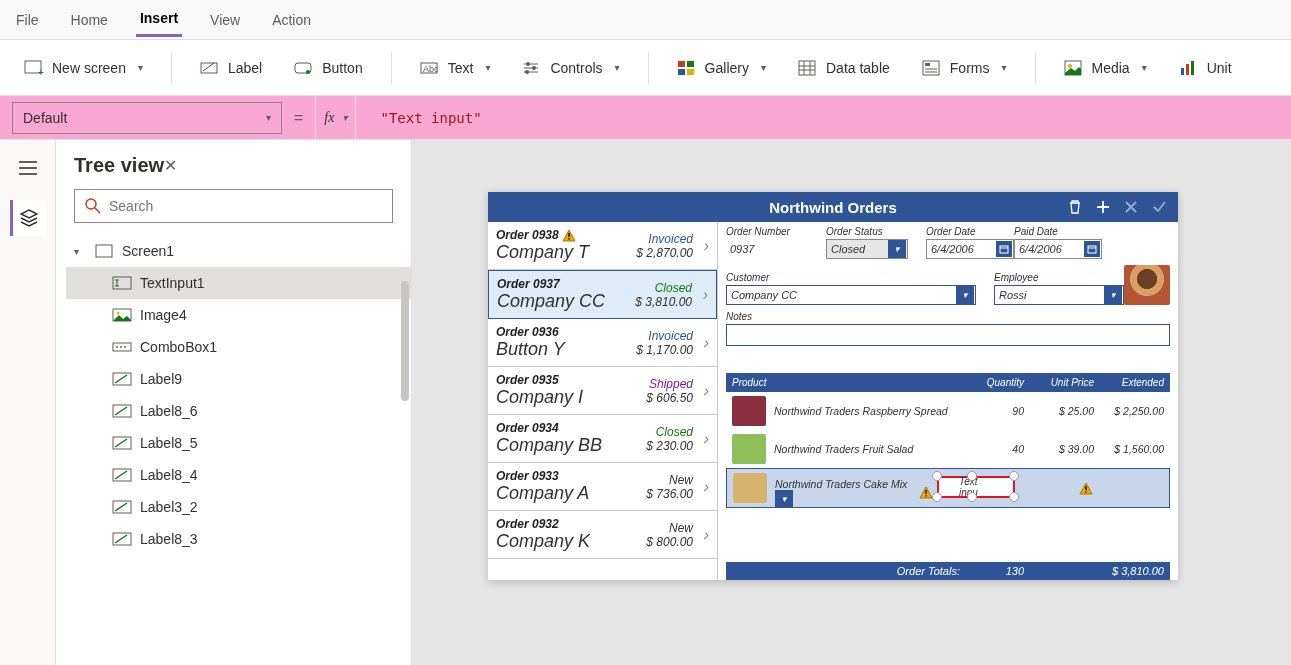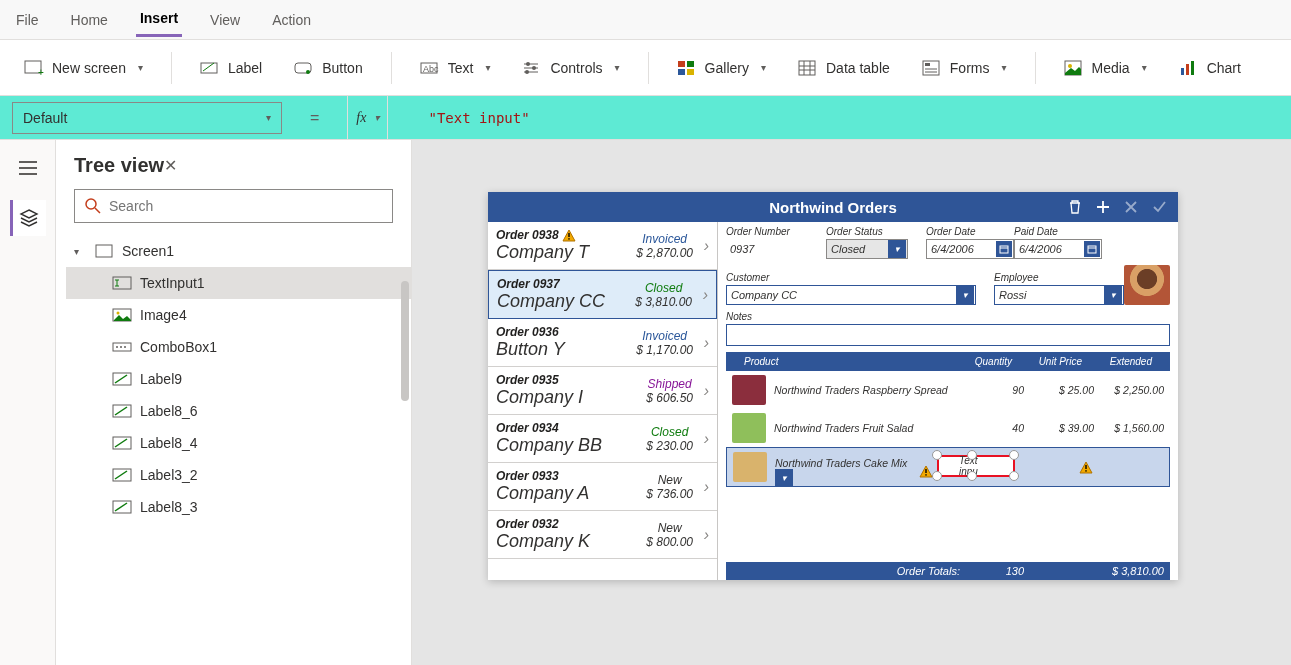--- a/index.html
+++ b/index.html
@@ -11,21 +11,21 @@
   .menubar .menu-item.active { color: #000; font-weight: 600; border-bottom: 3px solid #8764b8; }
 
   
   .ribbon { display: flex; align-items: center; height: 56px; padding: 0 12px; background: #fff; border-bottom: 1px solid #e1dfdd; gap: 8px; overflow: hidden; }
   .ribbon .ribbon-btn { display: flex; align-items: center; gap: 8px; padding: 6px 12px; cursor: pointer; color: #323130; }
   .ribbon .ribbon-btn .icon { width: 20px; height: 18px; display: flex; align-items: center; justify-content: center; }
   .ribbon .sep { width: 1px; height: 32px; background: #e1dfdd; margin: 0 8px; }
   .chev { margin-left: 4px; font-size: 10px; color: #605e5c; }
 
   
-  .formula-bar { display: flex; align-items: center; height: 44px; padding: 0 12px; border-bottom: 1px solid #e1dfdd; gap: 28px; background: #5eead4; }
+  .formula-bar { display: flex; align-items: center; height: 44px; padding: 0 12px; border-bottom: 1px solid #e1dfdd; gap: 12px; background: #f9a8d4; }
   .prop-dd { width: 270px; height: 32px; border: 1px solid #8a8886; display: flex; align-items: center; padding: 0 10px; justify-content: space-between; cursor: pointer; }
   .eq { font-size: 16px; color: #605e5c; }
   .fx { display: flex; align-items: center; gap: 4px; font-style: italic; font-family: Georgia, serif; padding: 4px 8px; cursor: pointer; border-left: 1px solid #e1dfdd; border-right: 1px solid #e1dfdd; height:100%;}
   .formula { font-family: Consolas, monospace; color: #a31515; padding-left: 12px; }
 
   
   .main { display: flex; height: calc(665px - 40px - 56px - 44px); }
 
   
   .leftrail { width: 56px; background: #faf9f8; border-right: 1px solid #e1dfdd; display: flex; flex-direction: column; align-items: center; padding-top: 10px; gap: 14px; }
@@ -59,21 +59,21 @@
 
   .app-body { flex: 1; display: flex; overflow: hidden; font-style: italic; }
 
   
   .orderlist { width: 230px; border-right: 1px solid #c8c6c4; overflow-y: auto; background:#fff;}
   .orderrow { border-bottom: 1px solid #d2d0ce; padding: 6px 8px; display: flex; align-items: center; cursor: pointer; }
   .orderrow.selected { background:#deecf9; border:1px solid #2f5597;}
   .orderrow .col1 { flex: 1; }
   .orderrow .oname { font-weight: 700; font-size: 12px; color:#201f1e;}
   .orderrow .company { font-size: 18px; color: #323130; }
-  .orderrow .status { font-size: 12px; text-align: center; }
+  .orderrow .status { font-size: 12px; text-align: right; }
   .orderrow .amount { font-size: 12px; color: #323130; text-align: right; }
   .orderrow .chevr { width: 16px; text-align: right; color: #8a8886; font-size:16px;}
   .st-invoiced { color: #2b579a; }
   .st-closed { color: #107c10; }
   .st-shipped { color: #881798; }
   .st-new { color: #323130; }
   .warn-ico { display:inline-block; vertical-align:middle;}
 
   
   .detail { flex: 1; display: flex; flex-direction: column; padding: 4px 8px 0; font-size: 11px; }
@@ -84,21 +84,21 @@
   .ffield .fval.ro { border:none; }
   .ffield .fval.dd { justify-content:space-between; background:#e6e6e6;}
   .ffield .fval.dd2 { justify-content:space-between; background:#fff; border:1px solid #2f5597;}
   .ffield .fval.date { justify-content:space-between;}
   .dd-btn { width:18px; height:18px; background:#2f5597; color:#fff; display:flex; align-items:center; justify-content:center; font-size:9px; margin-right:-3px;}
   .date-btn { width:16px; height:16px; background:#2f5597; display:flex; align-items:center; justify-content:center; margin-right:-3px;}
   .notes-box { border:1px solid #2f5597; height:22px; background:#fff;}
   .avatar { width:46px; height:40px; border-radius:2px; background: radial-gradient(circle at 50% 35%, #6b3e26 0 28%, #d9a066 30% 48%, #b35537 50% 100%); }
 
   
-  .grid-header { display:flex; background:#2f5597; color:#fff; font-size:10px; padding:4px 18px; }
+  .grid-header { display:flex; background:#2f5597; color:#fff; font-size:10px; padding:4px 6px;margin-top:21px; }
   .gh-product { flex:1;}
   .gh-qty{width:56px; text-align:right;}
   .gh-price{width:70px; text-align:right;}
   .gh-ext{width:70px; text-align:right;}
 
   .grid-body { flex:1; overflow:hidden;}
   .grid-row { display:flex; align-items:center; padding:4px 6px; font-size:10.5px;}
   .grid-row .thumb { width:34px; height:30px; border-radius:2px; margin-right:8px;}
   .grid-row .pname{flex:1;}
   .grid-row .pqty{width:56px; text-align:right;}
@@ -227,21 +227,21 @@
     <span class="chev">▾</span>
   </div>
   <div class="ribbon-btn">
     <span class="icon">
         <svg width="20" height="16">
           <rect x="2" y="8" width="3" height="7" fill="#2b579a"></rect>
           <rect x="7" y="4" width="3" height="11" fill="#c43e1c"></rect>
           <rect x="12" y="1" width="3" height="14" fill="#0f7b0f"></rect>
         </svg>
       </span>
-    <span>Chart</span>
+    <span>Unit</span>
   </div>
 </div>
 
 <div class="formula-bar">
   <div class="prop-dd">
     <span>Default</span>
     <span class="chev">▾</span>
   </div>
   <span class="eq">=</span>
   <div class="fx">
@@ -329,20 +329,29 @@
             <span>Label9</span>
           </div>
           <div class="tree-item child">
             <span class="type-icon">
               <svg width="20" height="14">
                 <rect x="1" y="1" width="18" height="12" fill="none" stroke="#605e5c"></rect>
                 <path d="M3 11L15 3" stroke="#0f7b0f" stroke-width="1.5"></path>
               </svg>
             </span>
             <span>Label8_6</span>
+          </div>
+          <div class="tree-item child">
+            <span class="type-icon">
+              <svg width="20" height="14">
+                <rect x="1" y="1" width="18" height="12" fill="none" stroke="#605e5c"></rect>
+                <path d="M3 11L15 3" stroke="#0f7b0f" stroke-width="1.5"></path>
+              </svg>
+            </span>
+            <span>Label8_5</span>
           </div>
           <div class="tree-item child">
             <span class="type-icon">
               <svg width="20" height="14">
                 <rect x="1" y="1" width="18" height="12" fill="none" stroke="#605e5c"></rect>
                 <path d="M3 11L15 3" stroke="#0f7b0f" stroke-width="1.5"></path>
               </svg>
             </span>
             <span>Label8_4</span>
           </div>

